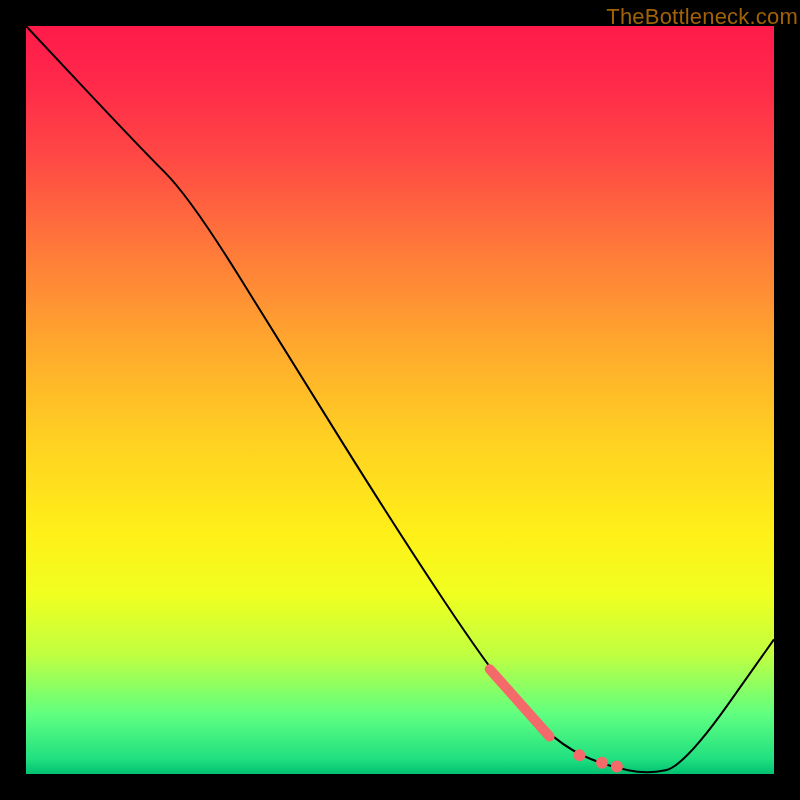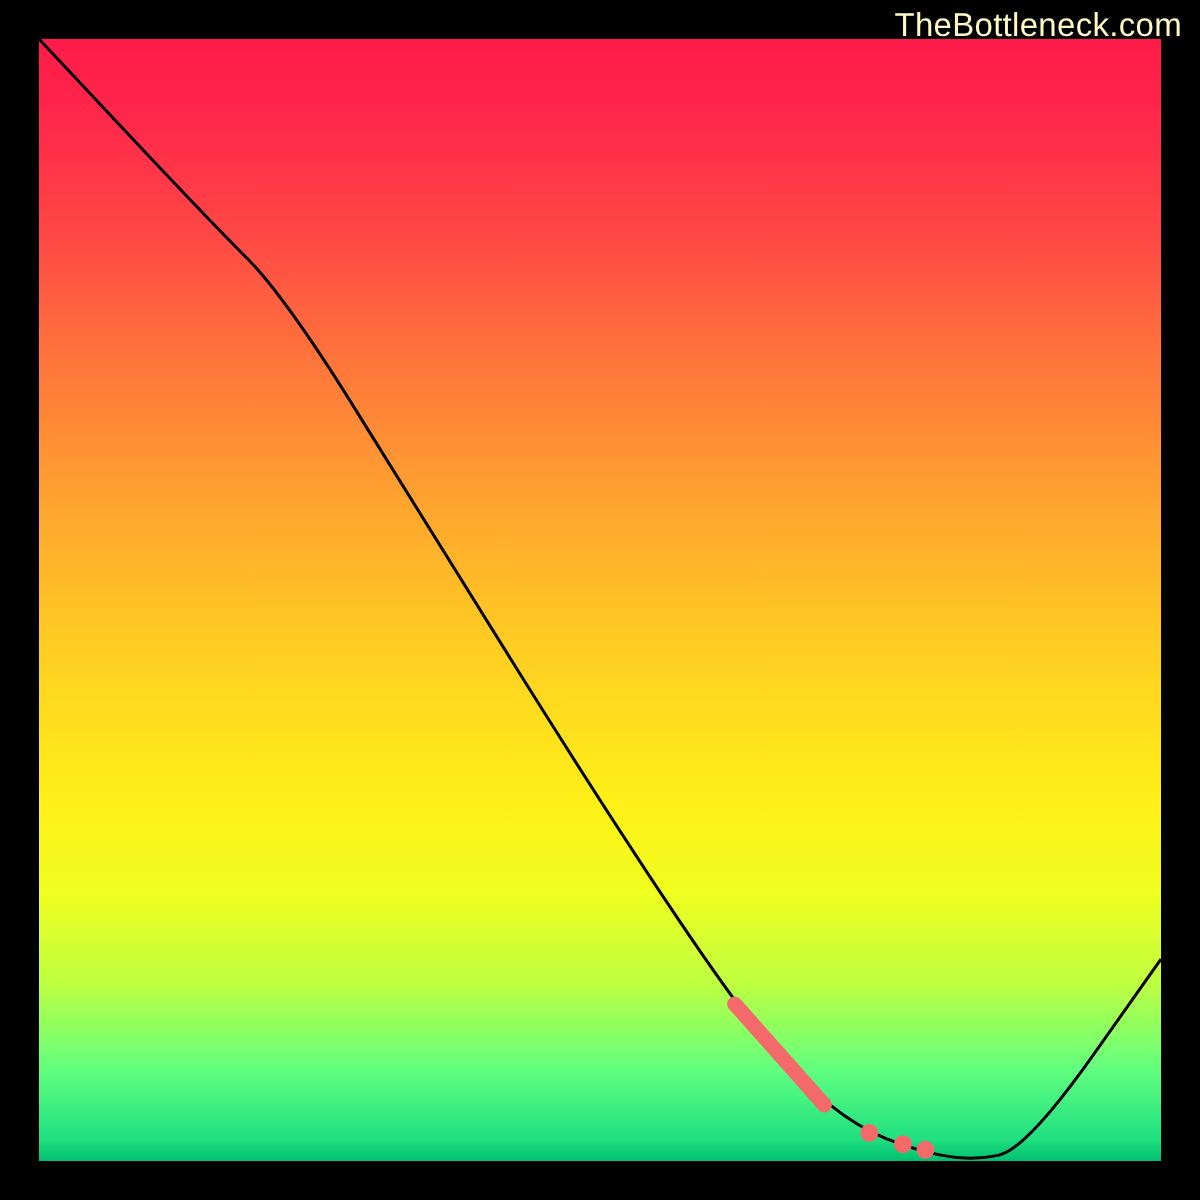--- a/index.html
+++ b/index.html
@@ -23,24 +23,24 @@
       #c0ff40 84%,
       #60ff80 92%,
       #20e080 98%,
       #00c070 100%
     );
     position: relative;
   }
   .watermark {
     position: absolute;
     top: 4px;
-    right: 12px;
+    right: 2px;
     font-family: Arial, Helvetica, sans-serif;
     font-size: 22px;
-    color: #fef9c3;
+    color: #a16207;
     font-weight: 500;
     letter-spacing: 0.2px;
   }
   svg.overlay {
     position: absolute;
     top: 0; left: 0;
     width: 748px;
     height: 748px;
     overflow: visible;
   }

